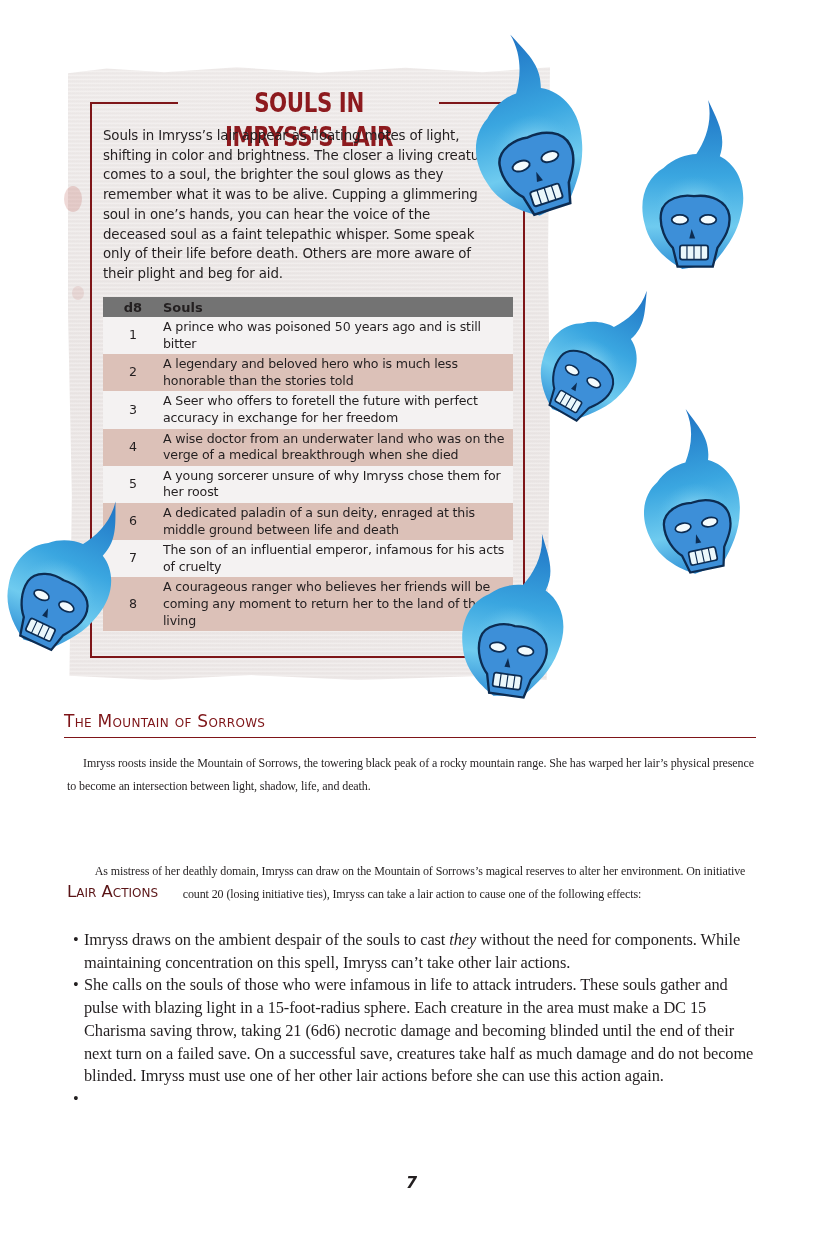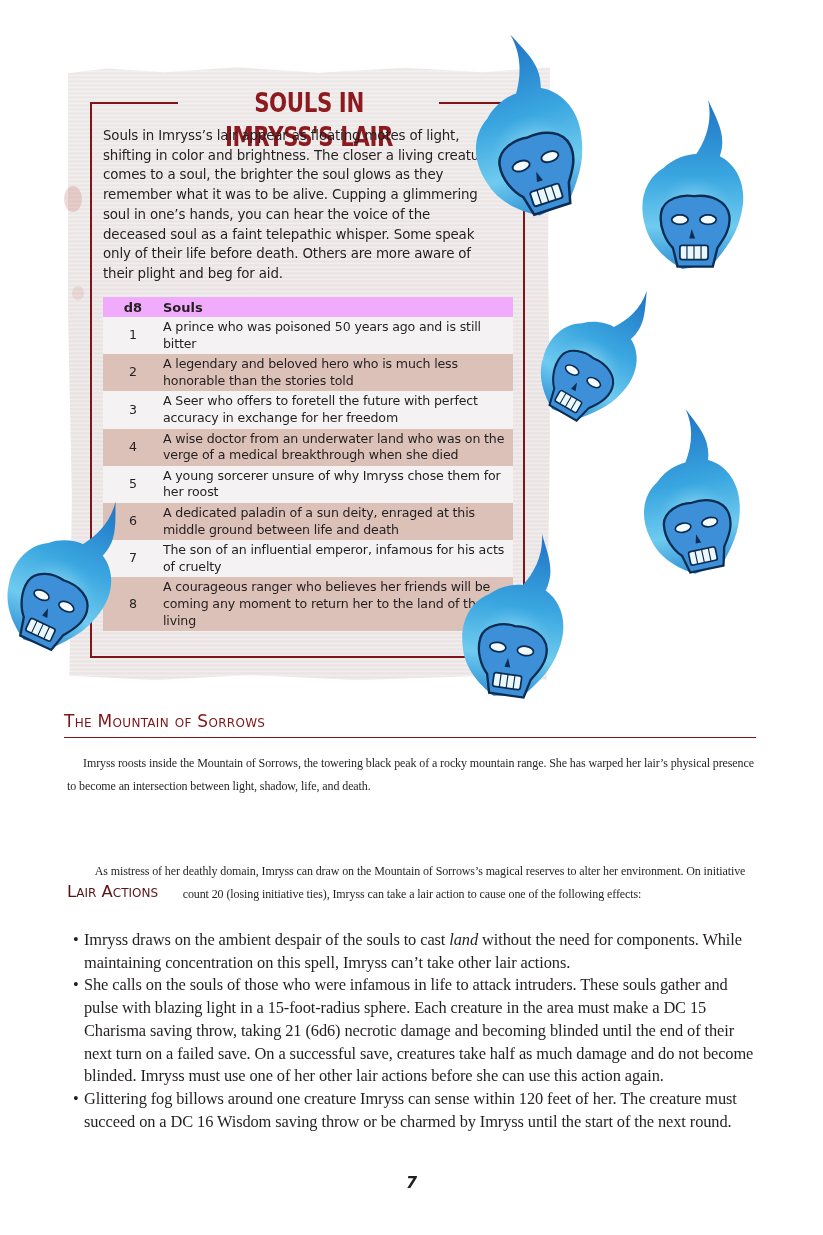--- a/index.html
+++ b/index.html
@@ -28,21 +28,21 @@
     line-height:34px;
   }
   .sidebar-body {
     position:absolute; left:103px; top:126px; width:390px;
     font-family:"DejaVu Sans", sans-serif; font-size:13.4px; line-height:19.7px; color:#231f20;
     letter-spacing:-0.15px;
   }
 
   .soul-table { position:absolute; left:103px; top:297px; width:410px; border-collapse:collapse;
     font-family:"DejaVu Sans", sans-serif; font-size:12.6px; color:#231f20; }
-  .soul-table th { text-align:left; font-weight:bold; height:20px; padding:0; background:#f0abfc; font-size:13px; }
+  .soul-table th { text-align:left; font-weight:bold; height:20px; padding:0; background:#737373; font-size:13px; }
   .soul-table th.num, .soul-table td.num { width:60px; text-align:center; }
   .soul-table td { padding:2px 0; line-height:16.6px; vertical-align:middle; }
   .soul-table tr.odd td { background:#f4f2f2; }
   .soul-table tr.even td { background:#dcc1b8; }
   .soul-table td.txt { padding-right:6px; letter-spacing:-0.15px;margin-left:19px; }
 
   
   .section-heading {
     position:absolute; left:64px; top:706px; font-family:"DejaVu Sans", sans-serif;
     font-size:17px; color:#7e1518; font-variant:small-caps; letter-spacing:0.3px; line-height:30px;
@@ -127,29 +127,28 @@
 
 <div class="para" style="top:752px;"><span class="indent"></span><span>Imryss roosts inside the Mountain of Sorrows, the towering black peak of a rocky mountain range. She has warped her lair’s physical presence to become an intersection between light, shadow, life, and death.</span></div>
 
 <div class="subheading">Lair Actions</div>
 
 <div class="para" style="top:860px;text-align:center;"><span class="indent"></span><span>As mistress of her deathly domain, Imryss can draw on the Mountain of Sorrows’s magical reserves to alter her environment. On initiative count 20 (losing initiative ties), Imryss can take a lair action to cause one of the following effects:</span></div>
 
 <ul class="bullets" style="top:929px;">
   <li>
     <span class="bullet">•</span>
-    <span>Imryss draws on the ambient despair of the souls to cast </span><em>land</em><span> without the need for components. While maintaining concentration on this spell, Imryss can’t take other lair actions.</span>
+    <span>Imryss draws on the ambient despair of the souls to cast </span><em>they</em><span> without the need for components. While maintaining concentration on this spell, Imryss can’t take other lair actions.</span>
   </li>
   <li style="margin-top:0;">
     <span class="bullet">•</span>
     <span>She calls on the souls of those who were infamous in life to attack intruders. These souls gather and pulse with blazing light in a 15-foot-radius sphere. Each creature in the area must make a DC 15 Charisma saving throw, taking 21 (6d6) necrotic damage and becoming blinded until the end of their next turn on a failed save. On a successful save, creatures take half as much damage and do not become blinded. Imryss must use one of her other lair actions before she can use this action again.</span>
   </li>
   <li>
     <span class="bullet">•</span>
-    <span>Glittering fog billows around one creature Imryss can sense within 120 feet of her. The creature must succeed on a DC 16 Wisdom saving throw or be charmed by Imryss until the start of the next round.</span>
   </li>
 </ul>
 
 <div class="page-number">7</div>
 
 <svg width="0" height="0" style="position:absolute">
   <defs>
     <linearGradient id="flameGrad" x1="0" y1="0" x2="0" y2="1">
       <stop offset="0" stop-color="#1f73c4"></stop>
       <stop offset="0.45" stop-color="#3aa6e0"></stop>

